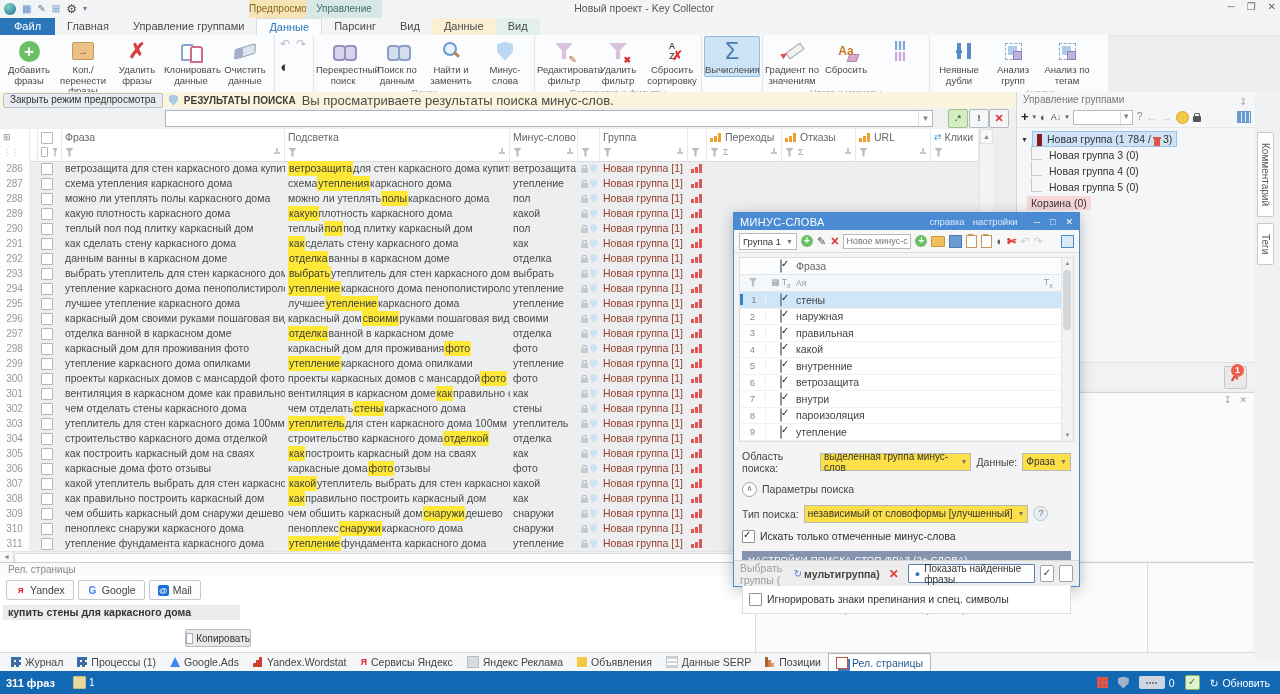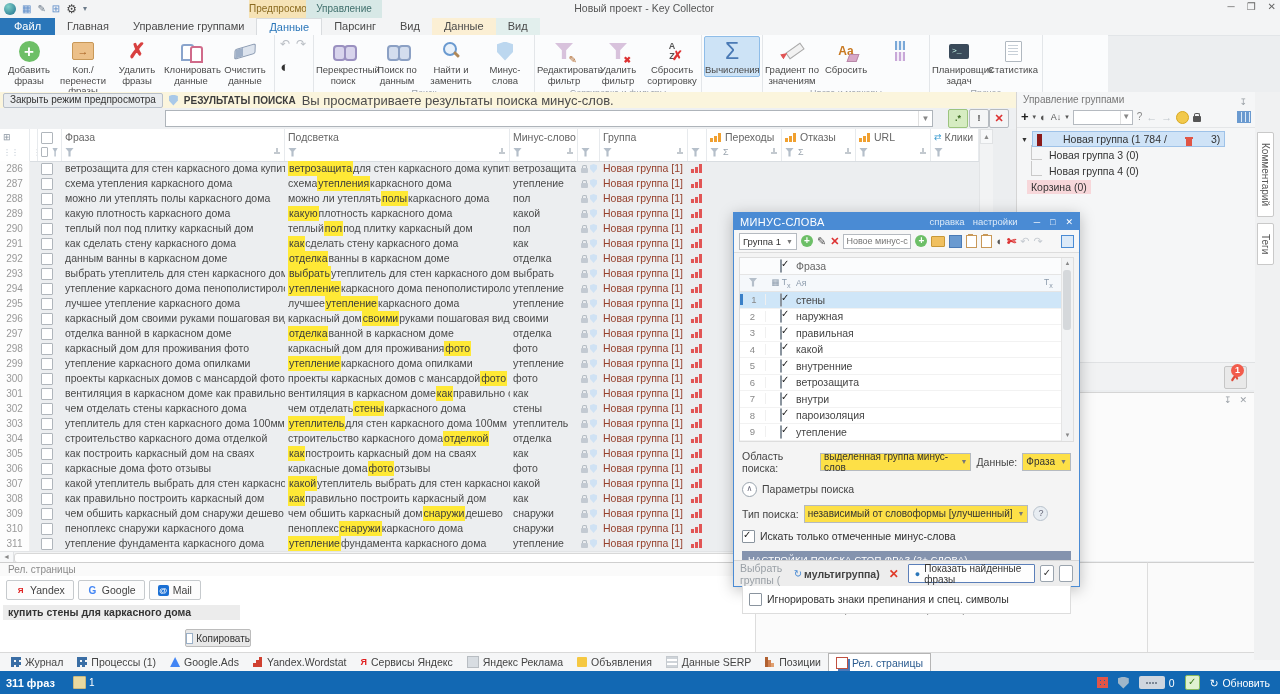--- a/index.html
+++ b/index.html
@@ -171,21 +171,21 @@
   .gcombo{width:58px;height:13px;background:#fff;border:1px solid #b5bac0;font-size:8px;color:#888;display:flex}
   .gcombo span{margin-left:auto;border-left:1px solid #e0e0e0;width:11px;text-align:center;line-height:12px}
   .gi.yellow{width:11px;height:11px;border-radius:50%;background:#f2c94c;border:1px solid #d8a820}
   .gi.lockd{width:8px;height:9px;position:relative}
   .gi.lockd::before{content:"";position:absolute;left:1px;top:0;width:4px;height:4px;border:1px solid #555;border-bottom:none;border-radius:2px 2px 0 0}
   .gi.lockd::after{content:"";position:absolute;left:0;top:3px;width:8px;height:6px;background:#555;border-radius:1px}
   .gi.bluegrid{width:12px;height:10px;background:repeating-linear-gradient(90deg,#6a9ad0 0 3px,#dceaf8 3px 4px);border:1px solid #6a9ad0;margin-left:auto}
   #gtree{padding:3px 0 0 4px;font-size:10.5px}
   .trowT{height:16px;display:flex;align-items:center;gap:3px}
   .texp{font-size:7px;color:#333;width:8px}
-  .tchip{display:flex;align-items:flex-end;gap:18px;padding:0 4px;height:14px;line-height:14px;color:#333;white-space:nowrap}
+  .tchip{display:flex;align-items:flex-end;gap:2px;padding:0 4px;height:14px;line-height:14px;color:#333;white-space:nowrap}
   .tchip.sel{background:#cfe3f7;border:1px solid #9ec2e8}
   .redbar{width:5px;height:12px;background:#8b1a1a;margin-right:3px}
   .trash-sm{display:inline-block;width:6px;height:7px;background:#e05545;position:relative;margin:0 1px}
   .trash-sm::before{content:"";position:absolute;left:-1px;top:-2px;width:8px;height:1.5px;background:#e05545}
   .tguide{width:10px;height:14px;border-left:1px solid #c9c9c9;border-bottom:1px solid #c9c9c9;margin-left:10px;margin-bottom:6px}
   .tchip.trashrow{background:#f7d7da;margin-left:6px}
   #gfooter{position:absolute;left:0;bottom:0;width:100%;height:27px;background:#f1f2f3;border-top:1px solid #e0e2e4}
   #redXBtn{position:absolute;right:8px;top:3px;width:21px;height:21px;background:#e9e9e9;border:1px solid #c6c6c6;border-radius:2px;color:#e04b3a;font-weight:bold;font-size:13px;text-align:center;line-height:20px}
   #redBadge{position:absolute;right:2px;top:-3px;width:13px;height:13px;border-radius:50%;background:#f25c4c;color:#fff;font-size:9px;line-height:13px;text-align:center;font-weight:bold}
   #gpanel2{position:absolute;left:1016px;top:392px;width:238px;height:168px;background:#fbfbfb;border-left:1px solid #d5d5d5;border-top:1px solid #d5d5d5}
@@ -378,20 +378,41 @@
           </div>
           <div class="rbtn">
             <span class="ri ri-grids"></span>
           </div>
         </div>
         <div class="rglabel">Цвета и маркеры</div>
       </div>
       <div class="rgroup">
         <div class="rbtns">
           <div class="rbtn">
+            <span class="ri ri-dup"></span>
+            <div class="rlabel">Неявные дубли</div>
+          </div>
+          <div class="rbtn">
+            <span class="ri ri-angroup"></span>
+            <div class="rlabel">Анализ групп</div>
+          </div>
+          <div class="rbtn">
+            <span class="ri ri-antags"></span>
+            <div class="rlabel">Анализ по тегам</div>
+          </div>
+          <div class="rbtn">
+            <span class="ri ri-kei"></span>
+            <div class="rlabel">KEI</div>
+          </div>
+        </div>
+        <div class="rglabel">Анализ</div>
+      </div>
+      <div class="rgroup">
+        <div class="rbtns">
+          <div class="rbtn">
             <span class="ri ri-console"></span>
             <div class="rlabel">Планировщик задач</div>
           </div>
           <div class="rbtn">
             <span class="ri ri-stats"></span>
             <div class="rlabel">Статистика</div>
           </div>
         </div>
         <div class="rglabel">Прочее</div>
       </div>
@@ -1284,20 +1305,24 @@
         </div>
         <div class="trowT">
           <span class="tguide"></span>
           <span class="tchip">Новая группа 3 (0)</span>
         </div>
         <div class="trowT">
           <span class="tguide"></span>
           <span class="tchip">Новая группа 4 (0)</span>
         </div>
         <div class="trowT">
+          <span class="tguide"></span>
+          <span class="tchip">Новая группа 5 (0)</span>
+        </div>
+        <div class="trowT">
           <span class="tchip trashrow">Корзина (0)</span>
         </div>
       </div>
     <div id="gfooter">
       <div id="redXBtn">✗<span id="redBadge">1</span></div>
     </div>
   </div>
   <div id="gpanel2">
     <div class="hdr">
       <span>↧</span>

